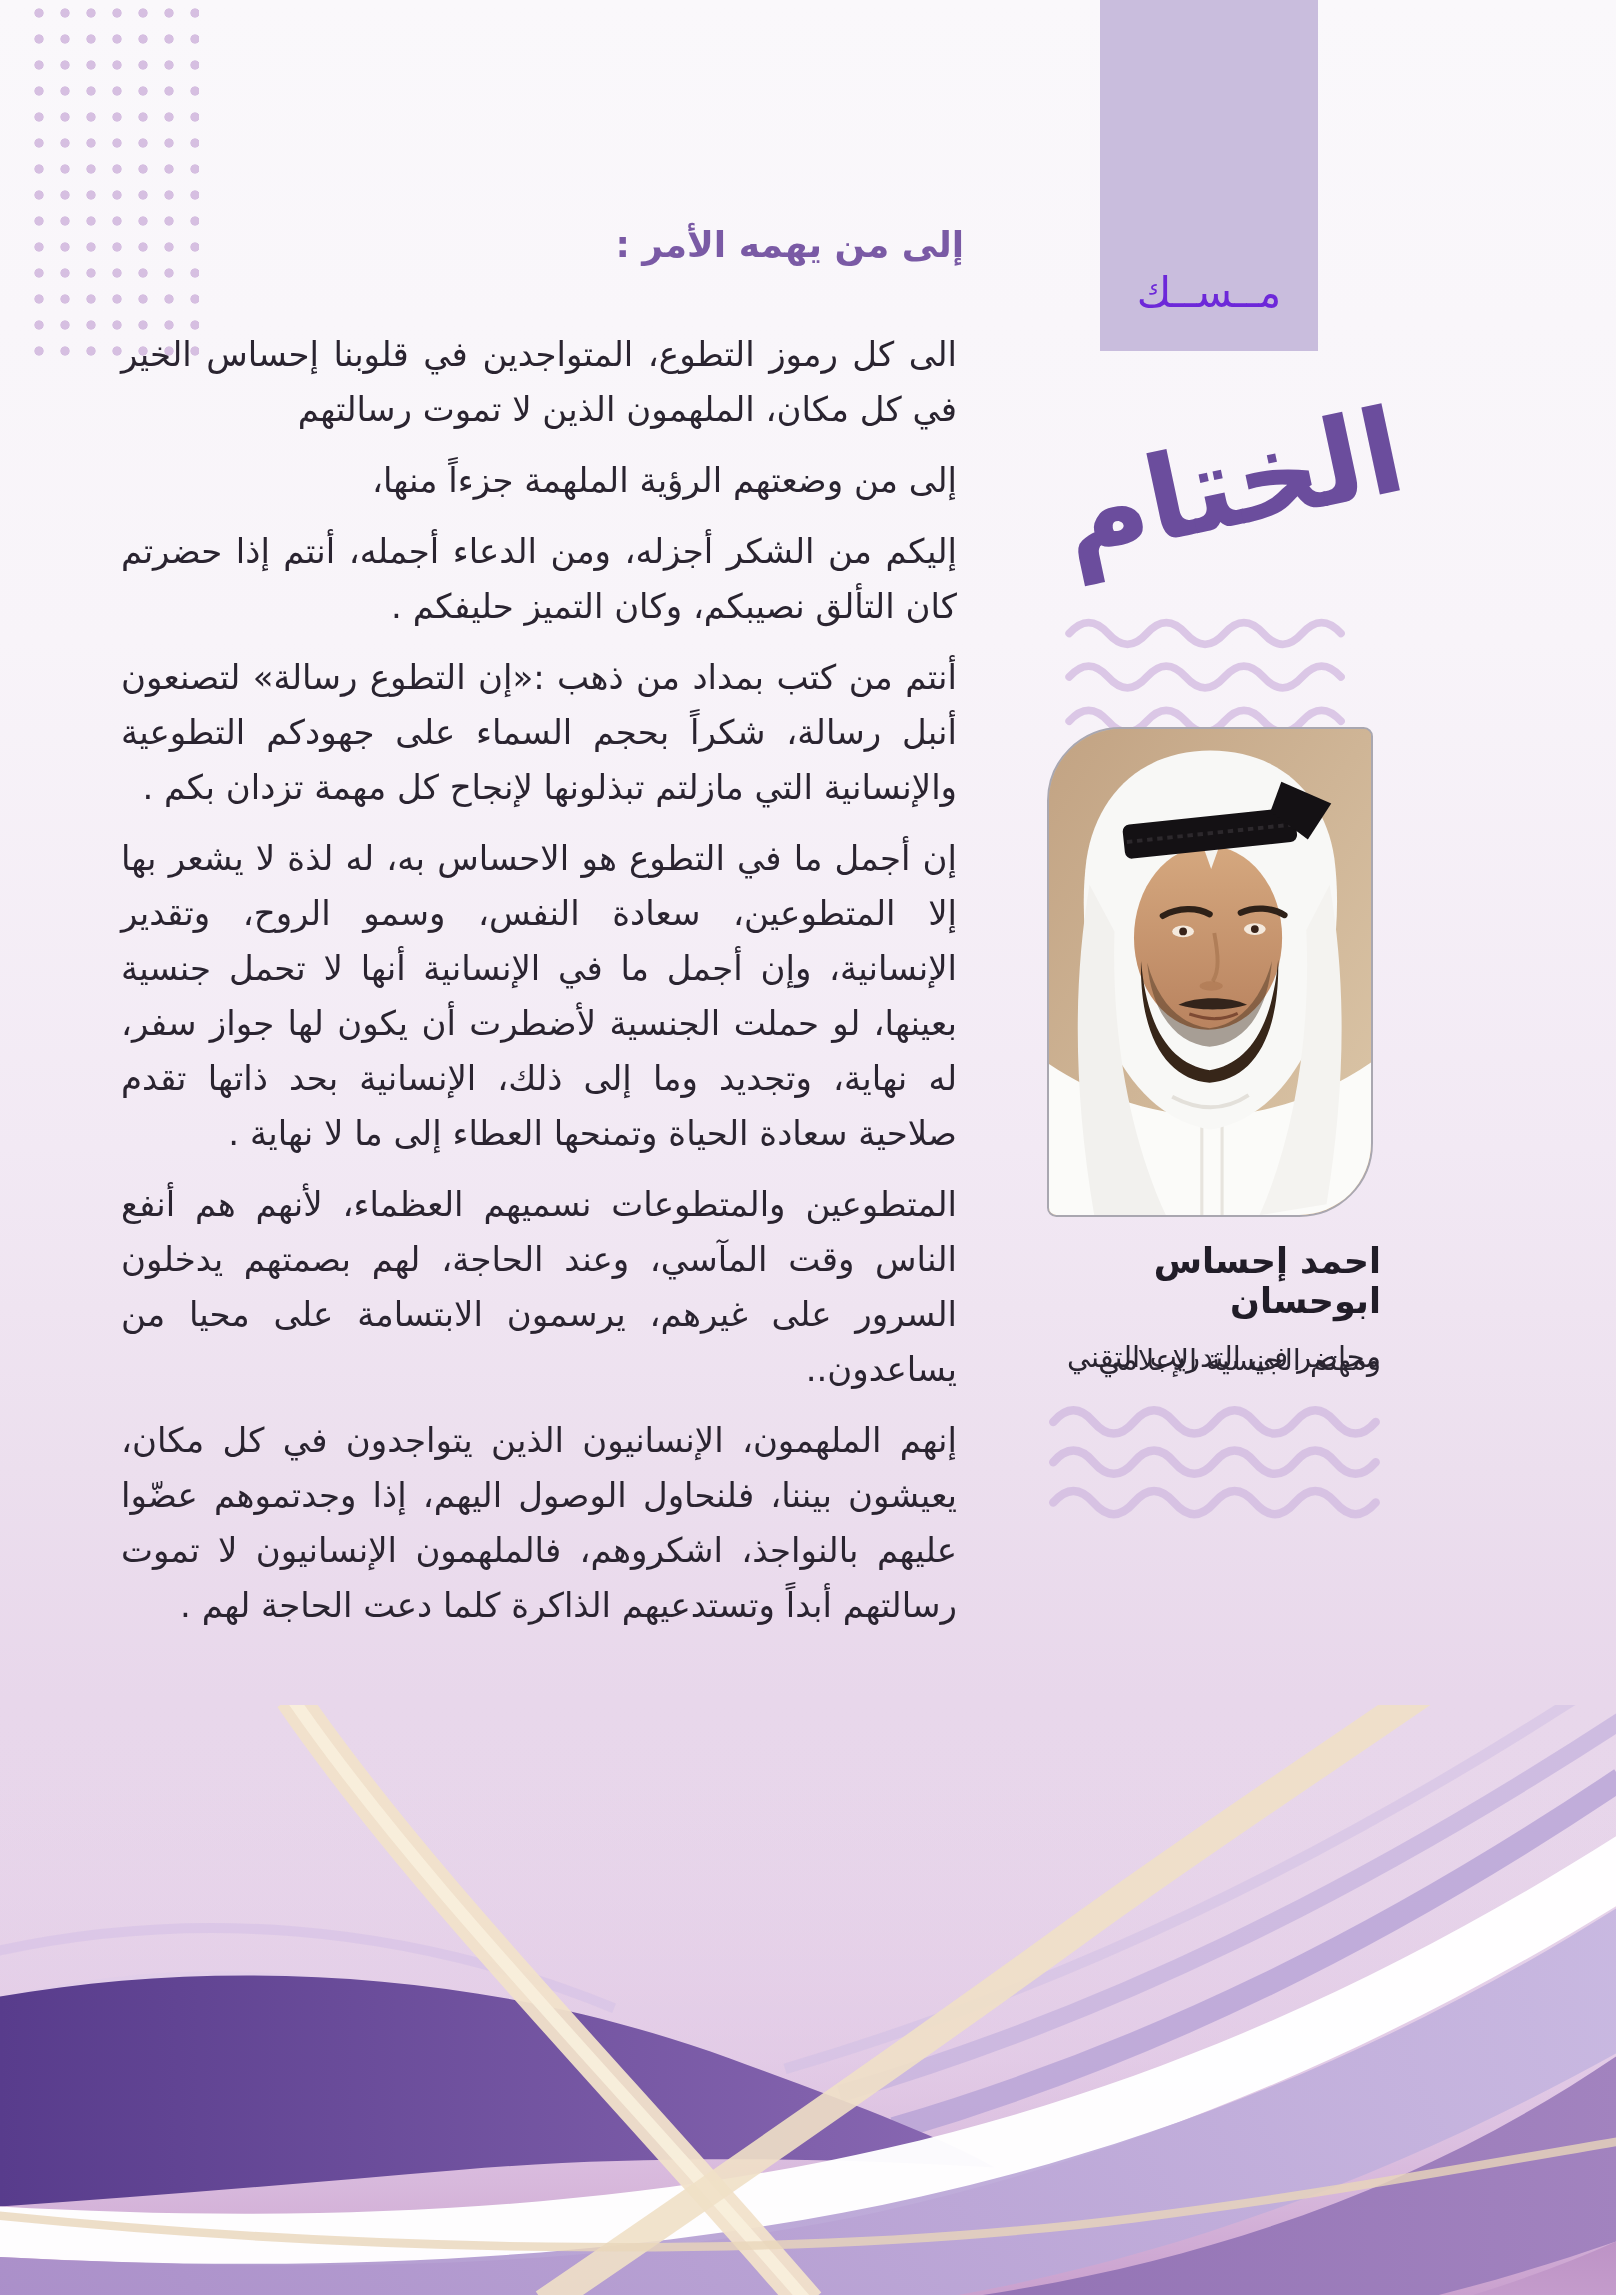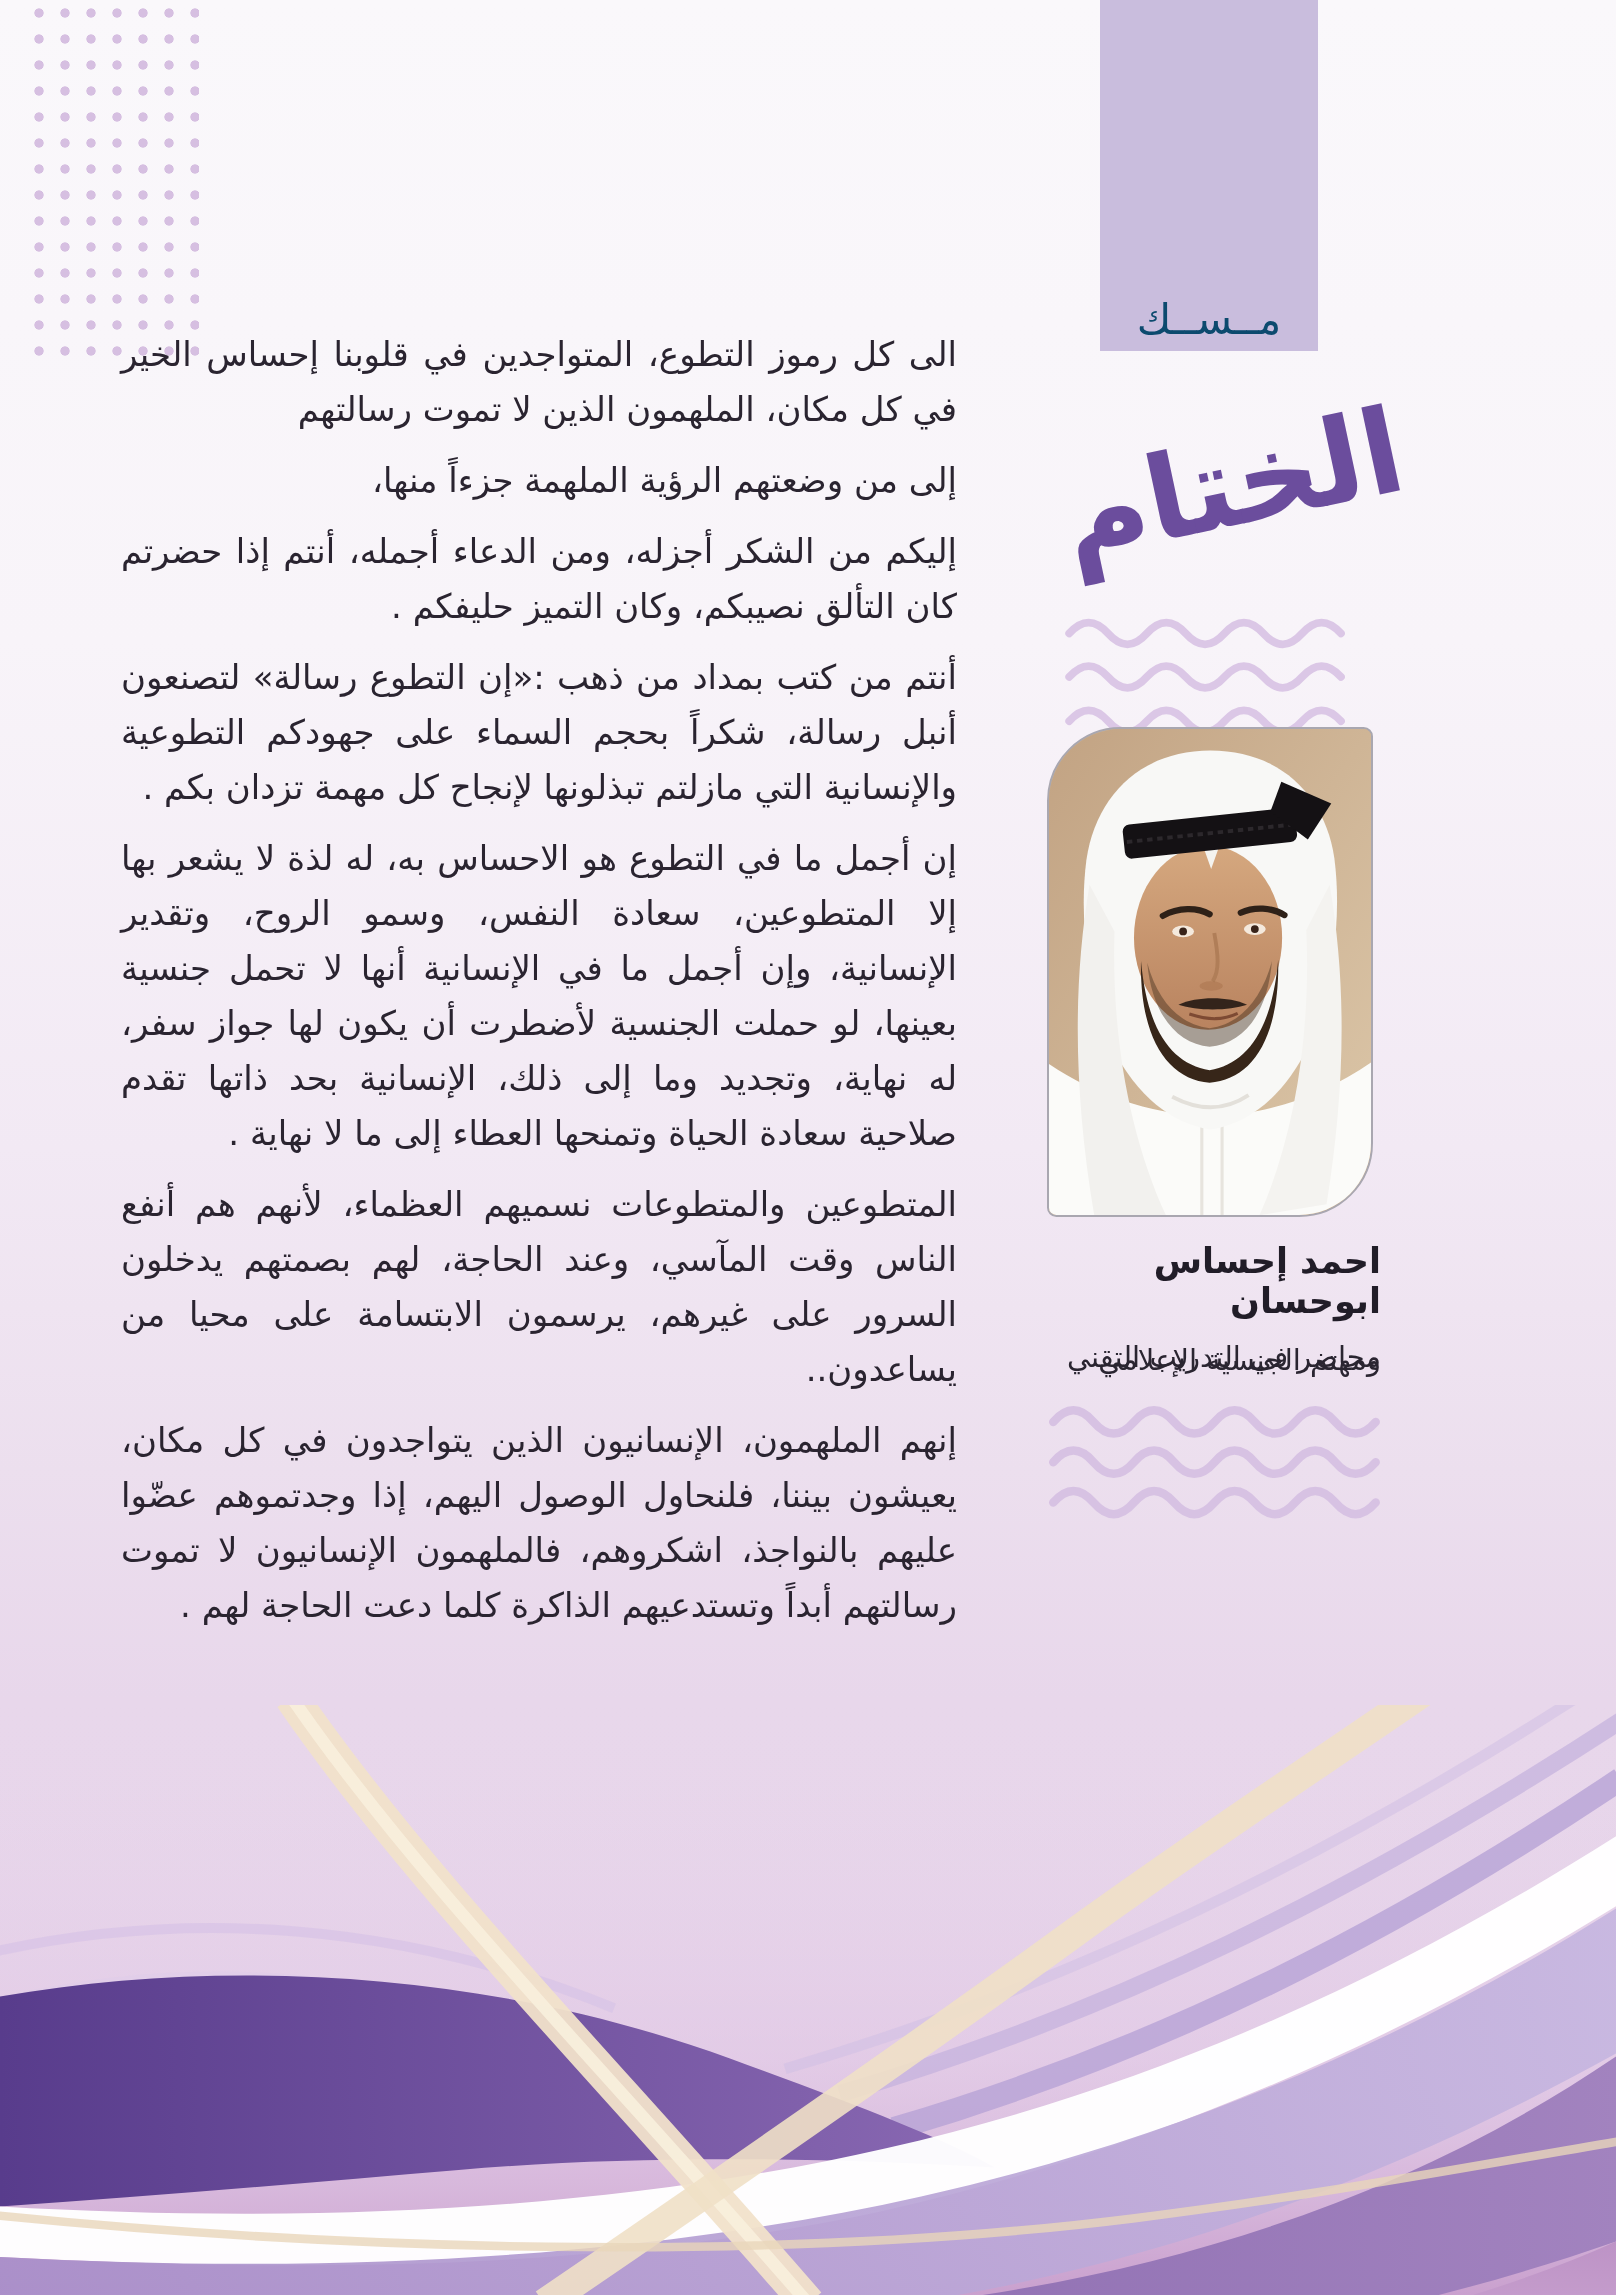--- a/index.html
+++ b/index.html
@@ -17,21 +17,21 @@
     background-image:radial-gradient(circle,#d6bfe1 4.3px,rgba(214,191,225,0) 5px);
     background-size:26px 26px;
   }
   
   .masthead-rect{
     position:absolute;left:1100px;top:0;width:218px;height:351px;
     background:#c9bddd;
     display:flex;align-items:flex-end;justify-content:center;
   }
   .masthead-word{
-    font-size:42px;color:#0c4a6e;padding-bottom:7px;white-space:nowrap;
+    font-size:42px;color:#6d28d9;padding-bottom:34px;white-space:nowrap;
   }
   .calligraphy{
     position:absolute;left:1053px;top:364px;width:358px;height:241px;
     display:flex;align-items:center;justify-content:center;
     font-size:117px;font-weight:bold;color:#6b4d9d;
     transform:rotate(-12deg);
     white-space:nowrap;
   }
   .waves{position:absolute;}
   .waves-top{left:1065px;top:614px;}
@@ -144,20 +144,21 @@
   <div class="author-name">احمد إحساس ابوحسان</div>
   <div class="author-role-1">محاضر في التدريب التقني</div>
   <div class="author-role-2">ومهتم الجنسية الإعلامي</div>
 
   <svg class="waves waves-bottom" width="334" height="124" viewBox="0 0 430 160">
     <path d="M5,27 q26,-30 52,0 t52,0 t52,0 t52,0 t52,0 t52,0 t52,0 t52,0" fill="none" stroke="#d7c2e3" stroke-width="11" stroke-linecap="round"></path>
     <path d="M5,79 q26,-30 52,0 t52,0 t52,0 t52,0 t52,0 t52,0 t52,0 t52,0" fill="none" stroke="#d7c2e3" stroke-width="11" stroke-linecap="round"></path>
     <path d="M5,131 q26,-30 52,0 t52,0 t52,0 t52,0 t52,0 t52,0 t52,0 t52,0" fill="none" stroke="#d7c2e3" stroke-width="11" stroke-linecap="round"></path>
   </svg>
 
+  <h1 class="article-title">إلى من يهمه الأمر :</h1>
 
   <div class="article-body">
     <p>الى كل رموز التطوع، المتواجدين في قلوبنا إحساس الخير في كل مكان، الملهمون الذين لا تموت رسالتهم</p>
     <p>إلى من وضعتهم الرؤية الملهمة جزءاً منها،</p>
     <p>إليكم من الشكر أجزله، ومن الدعاء أجمله، أنتم إذا حضرتم كان التألق نصيبكم، وكان التميز حليفكم .</p>
     <p>أنتم من كتب بمداد من ذهب :«إن التطوع رسالة» لتصنعون أنبل رسالة، شكراً بحجم السماء على جهودكم التطوعية والإنسانية التي مازلتم تبذلونها لإنجاح كل مهمة تزدان بكم .</p>
     <p>إن أجمل ما في التطوع هو الاحساس به، له لذة لا يشعر بها إلا المتطوعين، سعادة النفس، وسمو الروح، وتقدير الإنسانية، وإن أجمل ما في الإنسانية أنها لا تحمل جنسية بعينها، لو حملت الجنسية لأضطرت أن يكون لها جواز سفر، له نهاية، وتجديد وما إلى ذلك، الإنسانية بحد ذاتها تقدم صلاحية سعادة الحياة وتمنحها العطاء إلى ما لا نهاية .</p>
     <p>المتطوعين والمتطوعات نسميهم العظماء، لأنهم هم أنفع الناس وقت المآسي، وعند الحاجة، لهم بصمتهم يدخلون السرور على غيرهم، يرسمون الابتسامة على محيا من يساعدون..</p>
     <p>إنهم الملهمون، الإنسانيون الذين يتواجدون في كل مكان، يعيشون بيننا، فلنحاول الوصول اليهم، إذا وجدتموهم عضّوا عليهم بالنواجذ، اشكروهم، فالملهمون الإنسانيون لا تموت رسالتهم أبداً وتستدعيهم الذاكرة كلما دعت الحاجة لهم .</p>
   </div>

